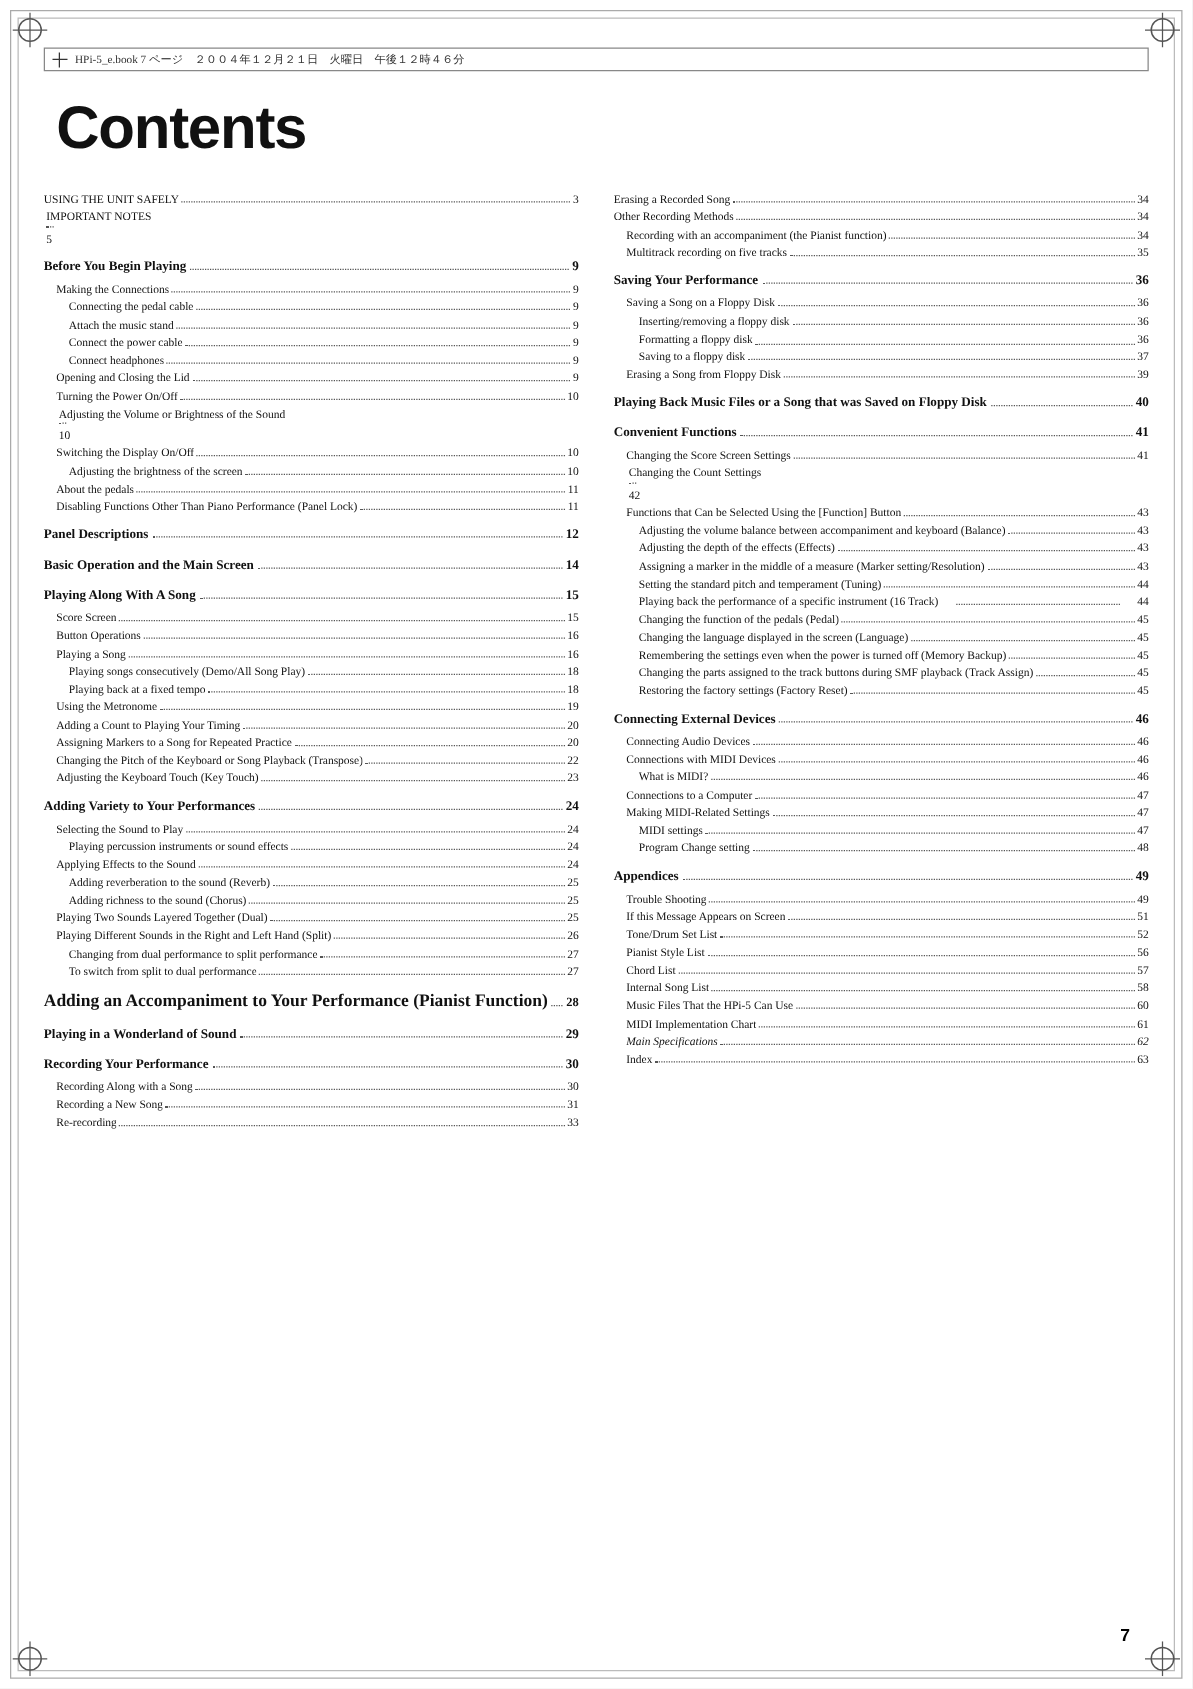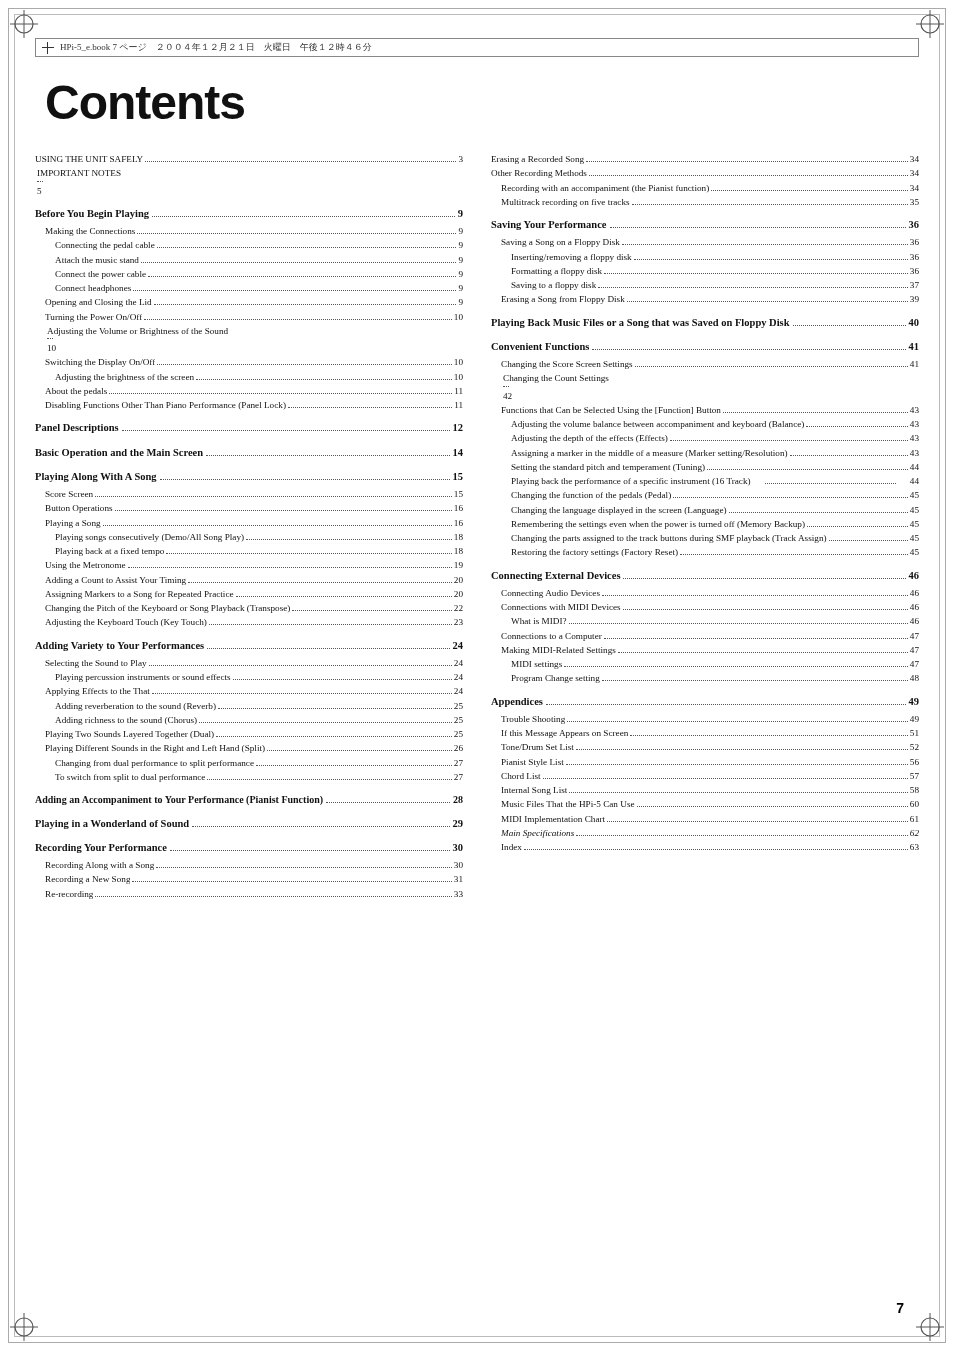--- a/index.html
+++ b/index.html
@@ -353,21 +353,21 @@
         </div>
         <div class="toc-entry-wrap">
           <div class="toc-entry" style="padding-left: 10px;">
             <span class="toc-text">Using the Metronome</span>
             <span class="toc-dots"></span>
             <span class="toc-page">19</span>
           </div>
         </div>
         <div class="toc-entry-wrap">
           <div class="toc-entry" style="padding-left: 10px;">
-            <span class="toc-text">Adding a Count to Assist Your Timing</span>
+            <span class="toc-text">Adding a Count to Playing Your Timing</span>
             <span class="toc-dots"></span>
             <span class="toc-page">20</span>
           </div>
         </div>
         <div class="toc-entry-wrap">
           <div class="toc-entry" style="padding-left: 10px;">
             <span class="toc-text">Assigning Markers to a Song for Repeated Practice</span>
             <span class="toc-dots"></span>
             <span class="toc-page">20</span>
           </div>
@@ -402,21 +402,21 @@
         </div>
         <div class="toc-entry-wrap">
           <div class="toc-entry" style="padding-left: 20px;">
             <span class="toc-text">Playing percussion instruments or sound effects</span>
             <span class="toc-dots"></span>
             <span class="toc-page">24</span>
           </div>
         </div>
         <div class="toc-entry-wrap">
           <div class="toc-entry" style="padding-left: 10px;">
-            <span class="toc-text">Applying Effects to the That</span>
+            <span class="toc-text">Applying Effects to the Sound</span>
             <span class="toc-dots"></span>
             <span class="toc-page">24</span>
           </div>
         </div>
         <div class="toc-entry-wrap">
           <div class="toc-entry" style="padding-left: 20px;">
             <span class="toc-text">Adding reverberation to the sound (Reverb)</span>
             <span class="toc-dots"></span>
             <span class="toc-page">25</span>
           </div>
@@ -451,21 +451,21 @@
         </div>
         <div class="toc-entry-wrap">
           <div class="toc-entry" style="padding-left: 20px;">
             <span class="toc-text">To switch from split to dual performance</span>
             <span class="toc-dots"></span>
             <span class="toc-page">27</span>
           </div>
         </div>
         <div class="toc-entry-wrap">
           <div style="display: flex; align-items: baseline; margin-top: 8px; margin-bottom: 2px;">
-            <span style="font-weight: bold; font-size: 10px; line-height: 1.4;">Adding an Accompaniment to Your Performance (Pianist Function)</span>
+            <span style="font-weight: bold; font-size: 14px; line-height: 1.4;">Adding an Accompaniment to Your Performance (Pianist Function)</span>
             <span style="flex: 1 1 0%; border-bottom: 1px dotted rgb(85, 85, 85); margin: 0px 3px 2px;"></span>
             <span style="font-weight: bold; font-size: 10px; white-space: nowrap;">28</span>
           </div>
         </div>
         <div class="toc-entry-wrap">
           <div class="toc-section-line">
             <span class="toc-section-text">Playing in a Wonderland of Sound</span>
             <span class="toc-section-dots"></span>
             <span class="toc-section-page">29</span>
           </div>
@@ -543,21 +543,21 @@
           </div>
         </div>
         <div class="toc-entry-wrap">
           <div class="toc-entry" style="padding-left: 20px;">
             <span class="toc-text">Inserting/removing a floppy disk</span>
             <span class="toc-dots"></span>
             <span class="toc-page">36</span>
           </div>
         </div>
         <div class="toc-entry-wrap">
-          <div class="toc-entry" style="padding-left: 20px;">
+          <div class="toc-entry" style="padding-left: 20px; align-items: flex-end;">
             <span class="toc-text">Formatting a floppy disk</span>
             <span class="toc-dots"></span>
             <span class="toc-page">36</span>
           </div>
         </div>
         <div class="toc-entry-wrap">
           <div class="toc-entry" style="padding-left: 20px;">
             <span class="toc-text">Saving to a floppy disk</span>
             <span class="toc-dots"></span>
             <span class="toc-page">37</span>

